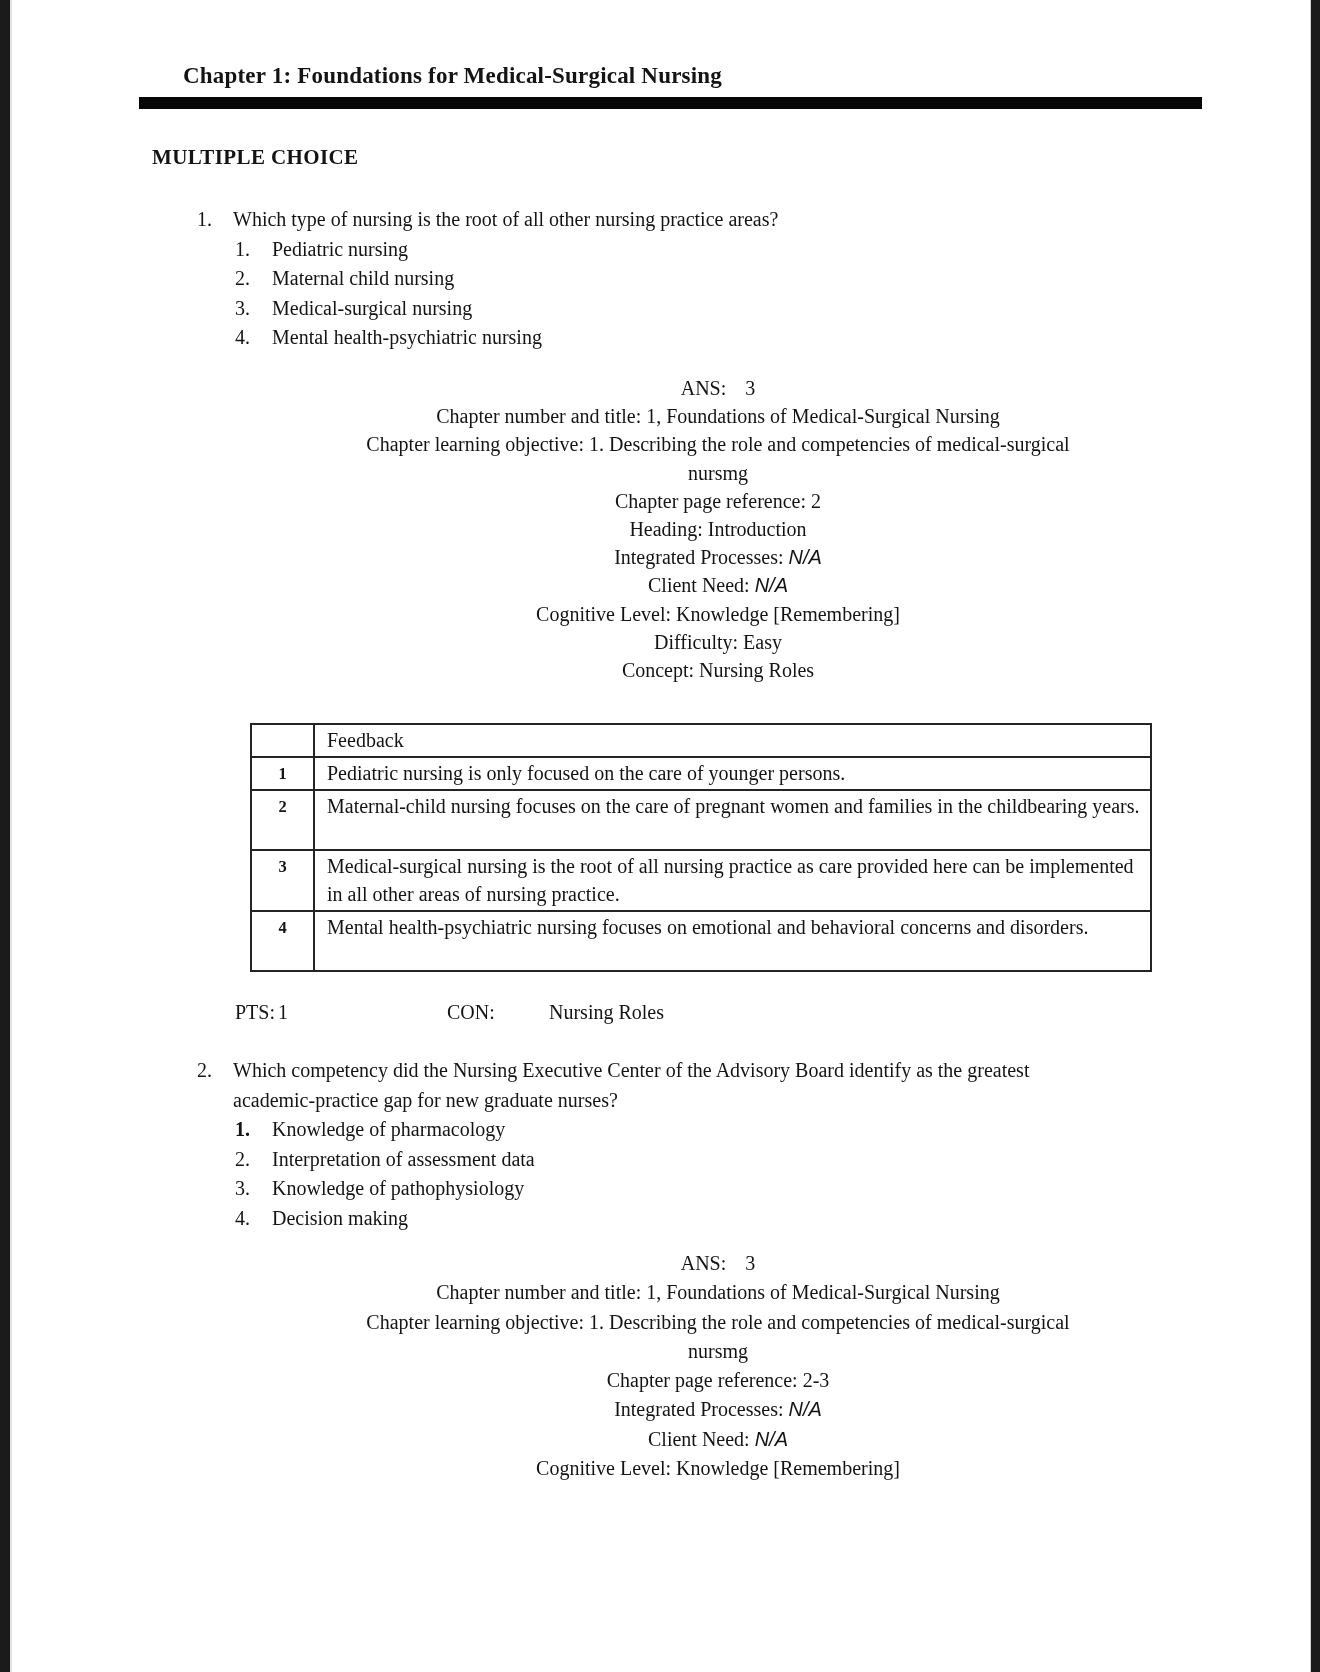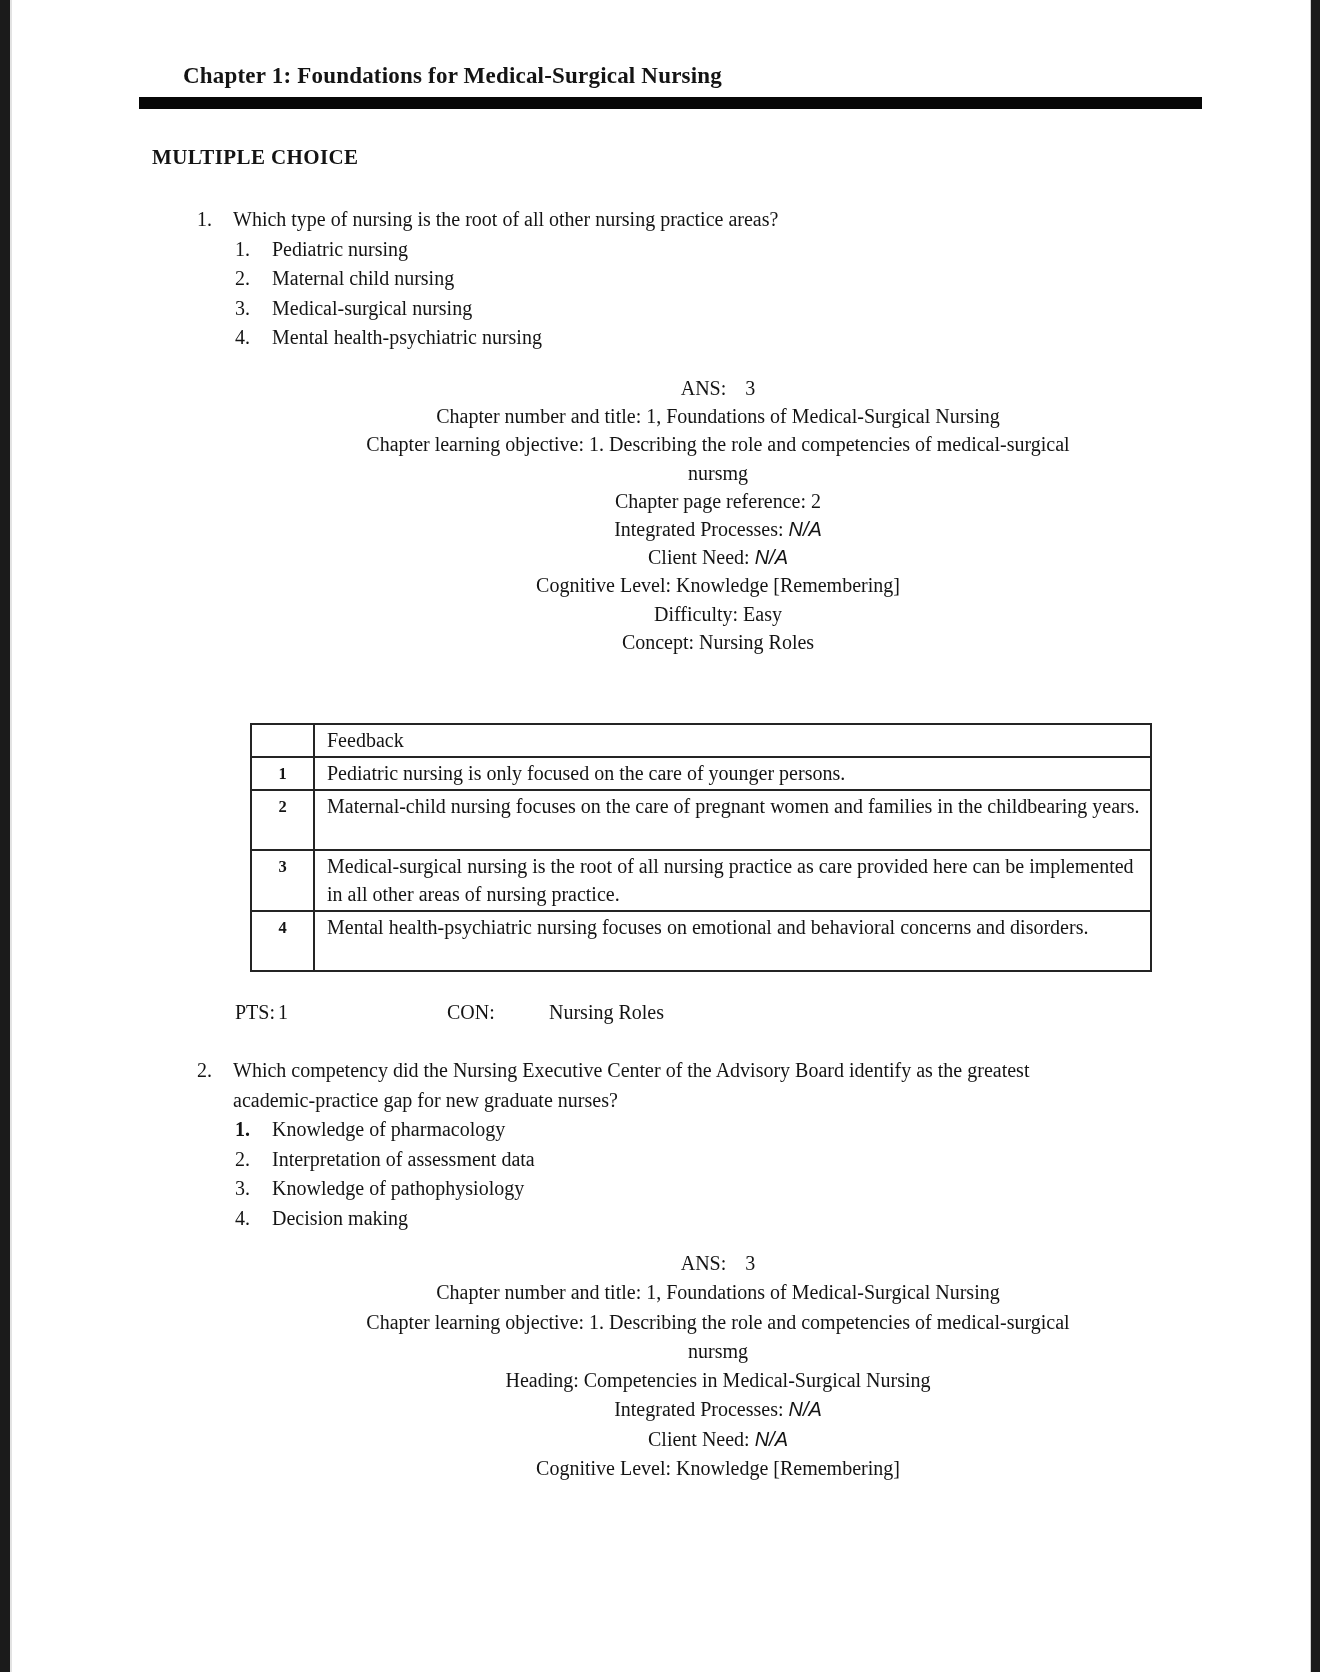--- a/index.html
+++ b/index.html
@@ -103,20 +103,21 @@
 </div>
 
 <div class="meta-block m1">
   <div class="ans-line">
     <span>ANS:</span><span class="ans-value">3</span>
   </div>
   <div><span>Chapter number and title: 1, Foundations of Medical-Surgical Nursing</span><span class="na"></span></div>
   <div><span>Chapter learning objective: 1. Describing the role and competencies of medical-surgical</span><span class="na"></span></div>
   <div><span>nursmg</span><span class="na"></span></div>
   <div><span>Chapter page reference: 2</span><span class="na"></span></div>
+  <div><span>Heading: Introduction</span><span class="na"></span></div>
   <div><span>Integrated Processes: </span><span class="na">N/A</span></div>
   <div><span>Client Need: </span><span class="na">N/A</span></div>
   <div><span>Cognitive Level: Knowledge [Remembering]</span><span class="na"></span></div>
   <div><span>Difficulty: Easy</span><span class="na"></span></div>
   <div><span>Concept: Nursing Roles</span><span class="na"></span></div>
 </div>
 
 <table class="feedback">
   <tbody>
       <tr class="h-row">
@@ -174,17 +175,17 @@
   </div>
 </div>
 
 <div class="meta-block m2">
   <div class="ans-line">
     <span>ANS:</span><span class="ans-value">3</span>
   </div>
   <div><span>Chapter number and title: 1, Foundations of Medical-Surgical Nursing</span><span class="na"></span></div>
   <div><span>Chapter learning objective: 1. Describing the role and competencies of medical-surgical</span><span class="na"></span></div>
   <div><span>nursmg</span><span class="na"></span></div>
-  <div><span>Heading: Competencies in Medical-Surgical Nursing</span><span class="na"></span></div>
+  <div><span>Chapter page reference: 2-3</span><span class="na"></span></div>
   <div><span>Integrated Processes: </span><span class="na">N/A</span></div>
   <div><span>Client Need: </span><span class="na">N/A</span></div>
   <div><span>Cognitive Level: Knowledge [Remembering]</span><span class="na"></span></div>
 </div>
 
 </body></html>

